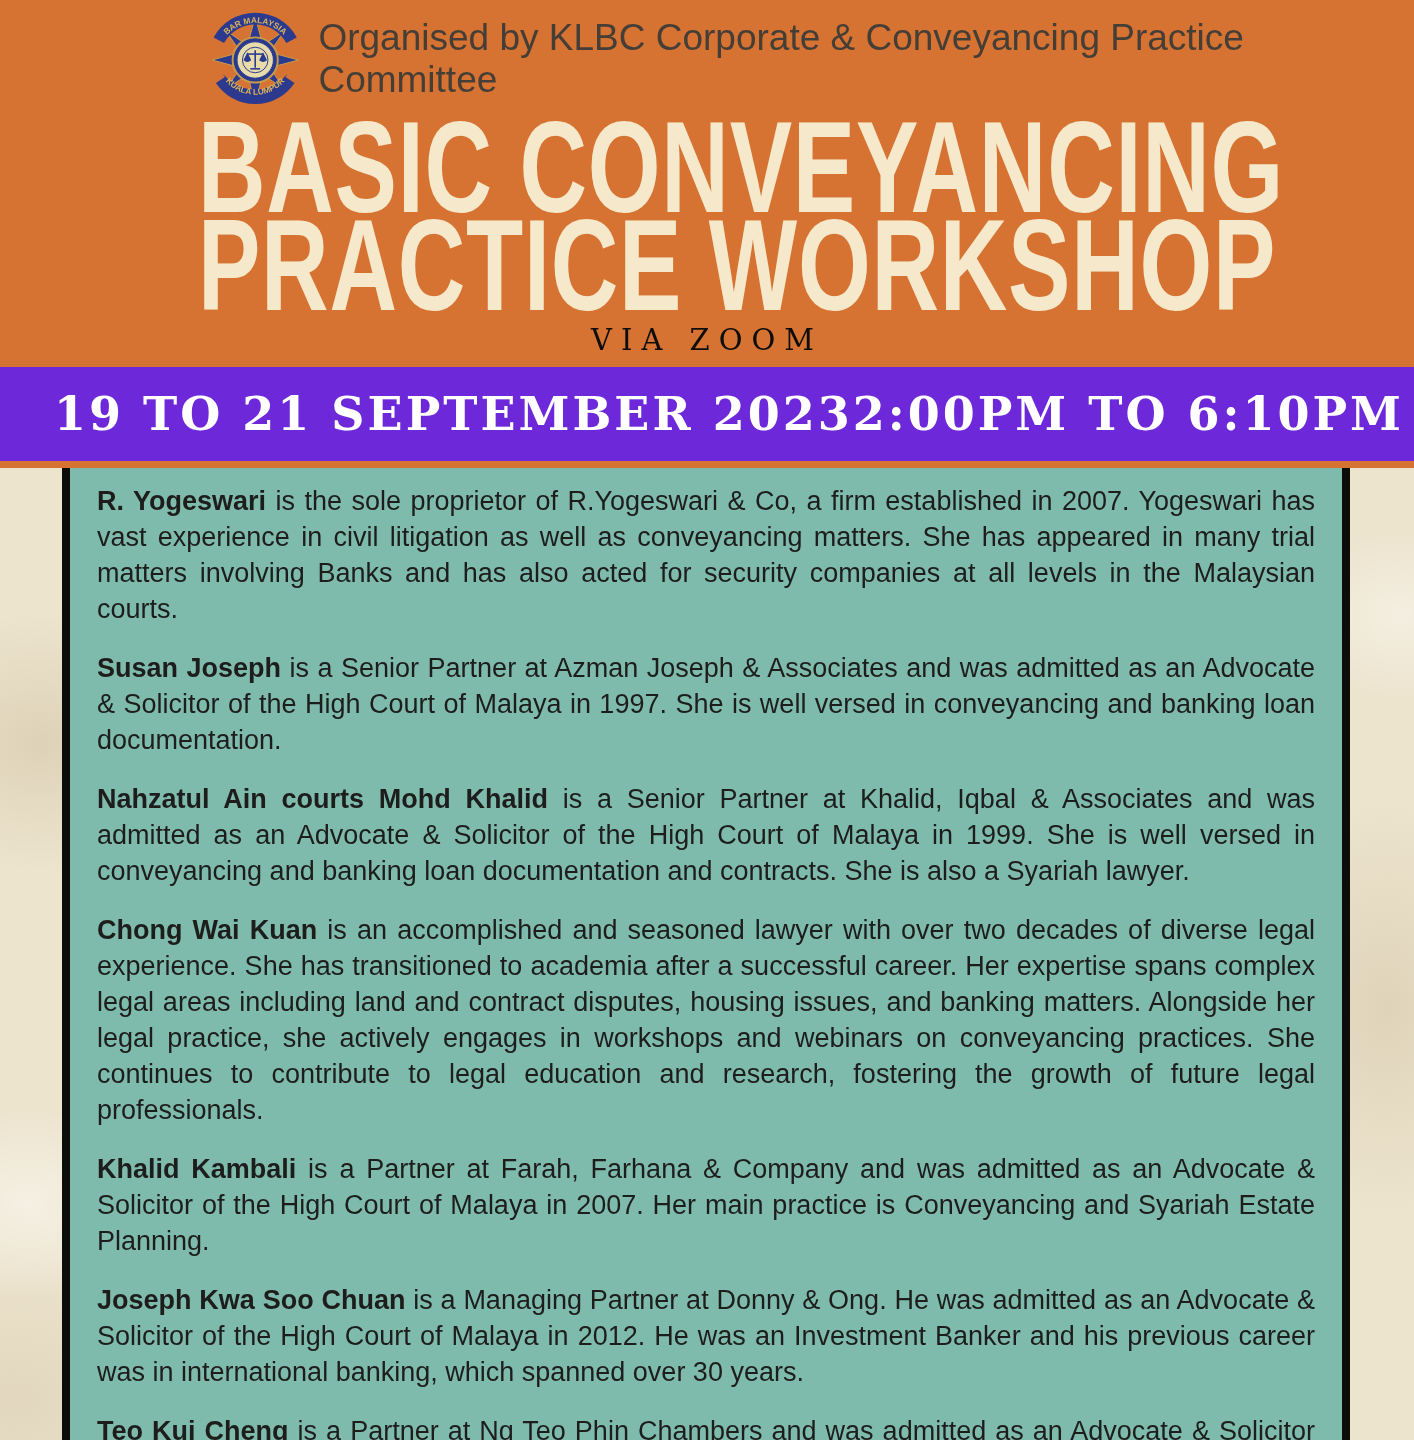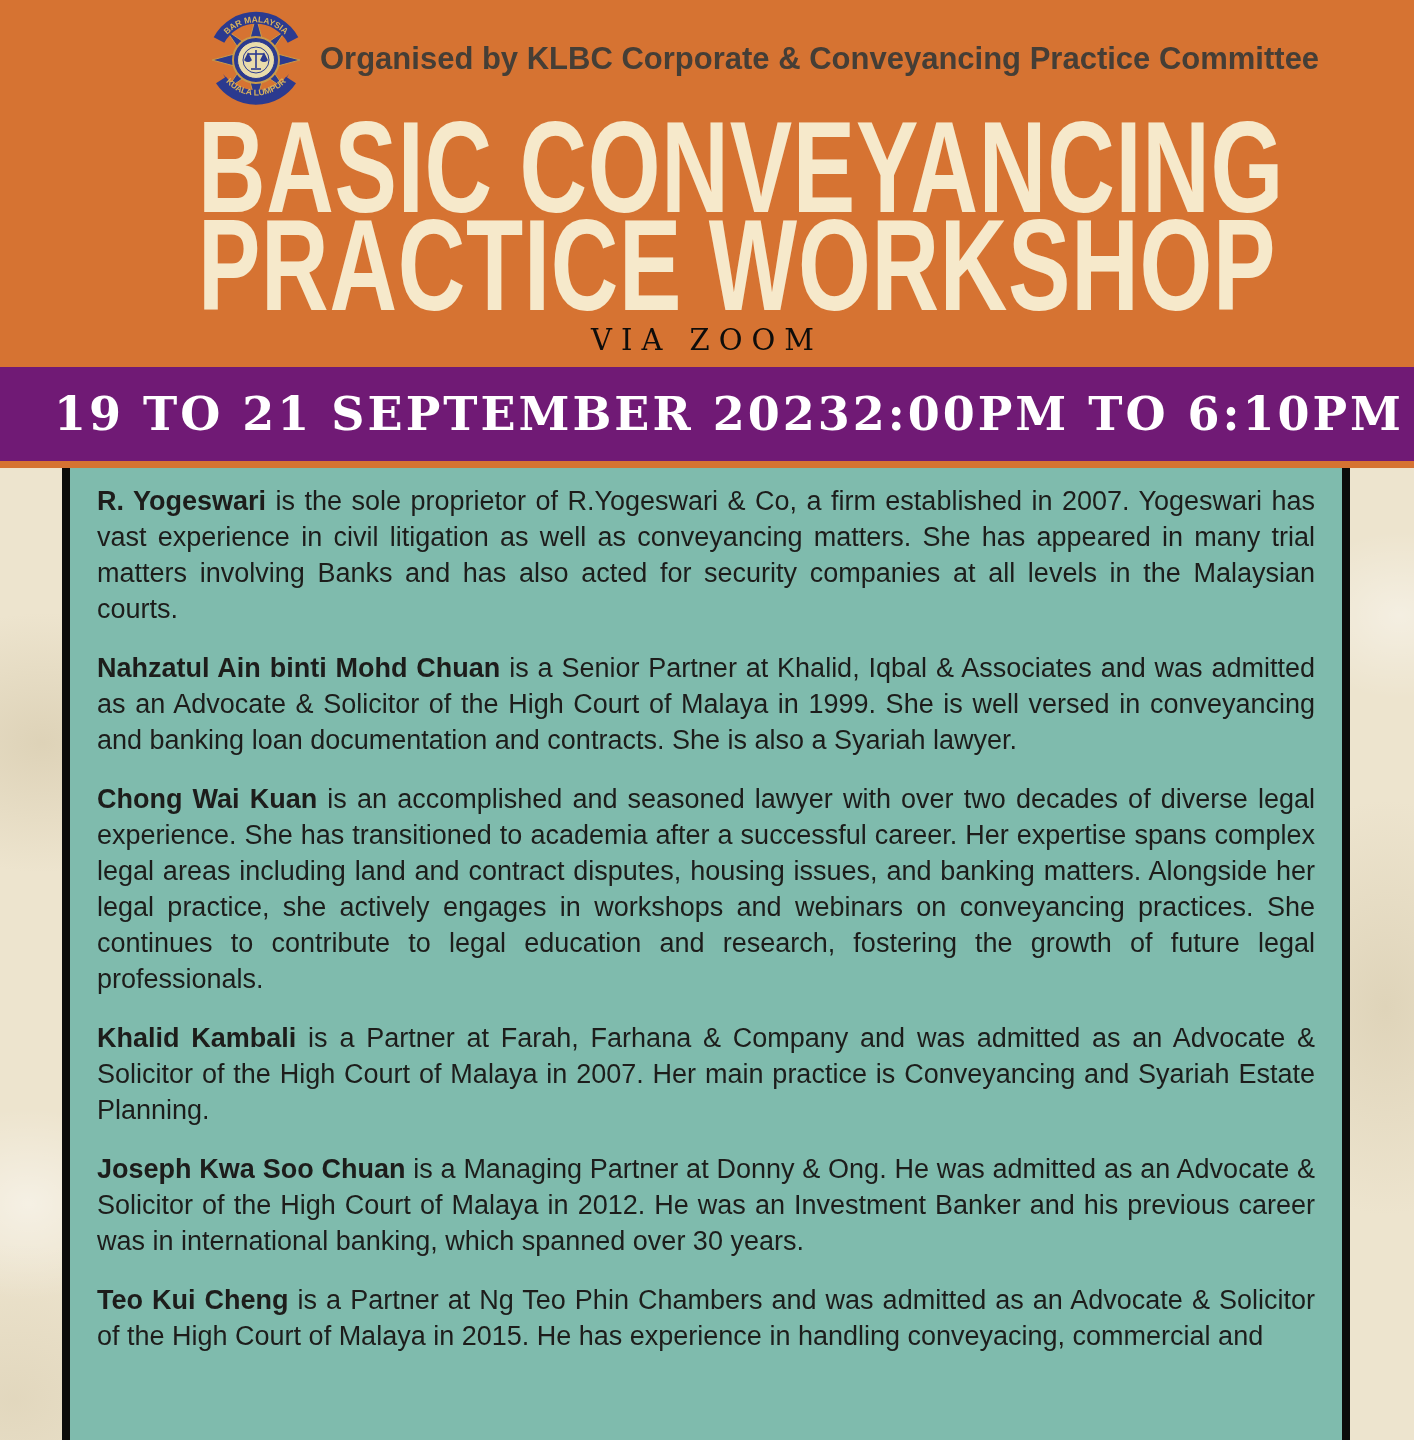--- a/index.html
+++ b/index.html
@@ -5,37 +5,37 @@
   html,body { margin:0; padding:0; background:#888; }
   .poster {
     position:relative; width:1414px; height:1440px; overflow:hidden;
     background:#EDE4CE; font-family:"Liberation Sans", sans-serif;
     margin:0 auto;
   }
 
   
   .header { background:#D67332; padding-top:8px; }
   .org-row { display:flex; align-items:center; gap:18px; padding-left:210px; height:102px; }
-  .org-text { font-size:31px; font-weight:700; color:#453E36;text-align:center; }
+  .org-text { font-size:37px; font-weight:400; color:#453E36; }
 
   .title { margin:8px 0 0 0; color:#F6E9CB; font-weight:700; text-align:right; }
   .title .line {
     display:block; font-size:130px; line-height:98px;
     transform:scaleX(0.72); transform-origin:50% 50%; white-space:nowrap;
     letter-spacing:1px;
   }
   .via {
     text-align:center; font-family:"DejaVu Serif", serif; font-weight:400;
     font-size:29px; letter-spacing:9px; color:#0E0D0B;
     margin-top:9px; padding-bottom:10px;
   }
 
   
   .date-bar {
-    background:#701a75; height:94px; display:flex; align-items:center;
+    background:#6d28d9; height:94px; display:flex; align-items:center;
     justify-content:space-between; padding:0 34px 0 54px;
     color:#FFFFFF; font-family:"DejaVu Serif", serif; font-weight:700;
     font-size:46px; letter-spacing:3px; white-space:nowrap;
   }
   .orange-strip { height:7px; background:#D67332; }
 
   
   .content {
     position:relative; height:981px;
     background-color:#EDE4CE;
@@ -119,21 +119,22 @@
 
   <div class="date-bar">
     <span>19 TO 21 SEPTEMBER 2023</span>
     <span>2:00PM TO 6:10PM</span>
   </div>
   <div class="orange-strip"></div>
 
   <main class="content">
     <section class="panel">
         <p class="bio"><b>R. Yogeswari</b> is the sole proprietor of R.Yogeswari &amp; Co, a firm established in 2007. Yogeswari has vast experience in civil litigation as well as conveyancing matters. She has appeared in many trial matters involving Banks and has also acted for security companies at all levels in the Malaysian courts.</p>
-        <p class="bio"><b>Nahzatul Ain binti Mohd Chuan</b> is a Senior Partner at Khalid, Iqbal &amp; Associates and was admitted as an Advocate &amp; Solicitor of the High Court of Malaya in 1999. She is well versed in conveyancing and banking loan documentation and contracts. She is also a Syariah lawyer.</p>
+        <p class="bio"><b>Susan Joseph</b> is a Senior Partner at Azman Joseph &amp; Associates and was admitted as an Advocate &amp; Solicitor of the High Court of Malaya in 1997. She is well versed in conveyancing and banking loan documentation.</p>
+        <p class="bio"><b>Nahzatul Ain courts Mohd Khalid</b> is a Senior Partner at Khalid, Iqbal &amp; Associates and was admitted as an Advocate &amp; Solicitor of the High Court of Malaya in 1999. She is well versed in conveyancing and banking loan documentation and contracts. She is also a Syariah lawyer.</p>
         <p class="bio"><b>Chong Wai Kuan</b> is an accomplished and seasoned lawyer with over two decades of diverse legal experience. She has transitioned to academia after a successful career. Her expertise spans complex legal areas including land and contract disputes, housing issues, and banking matters. Alongside her legal practice, she actively engages in workshops and webinars on conveyancing practices. She continues to contribute to legal education and research, fostering the growth of future legal professionals.</p>
         <p class="bio"><b>Khalid Kambali</b> is a Partner at Farah, Farhana &amp; Company and was admitted as an Advocate &amp; Solicitor of the High Court of Malaya in 2007. Her main practice is Conveyancing and Syariah Estate Planning.</p>
         <p class="bio"><b>Joseph Kwa Soo Chuan</b> is a Managing Partner at Donny &amp; Ong. He was admitted as an Advocate &amp; Solicitor of the High Court of Malaya in 2012. He was an Investment Banker and his previous career was in international banking, which spanned over 30 years.</p>
         <p class="bio"><b>Teo Kui Cheng</b> is a Partner at Ng Teo Phin Chambers and was admitted as an Advocate &amp; Solicitor of the High Court of Malaya in 2015. He has experience in handling conveyacing, commercial and</p>
       </section>
   </main>
 
 </div>
 
 </body></html>

